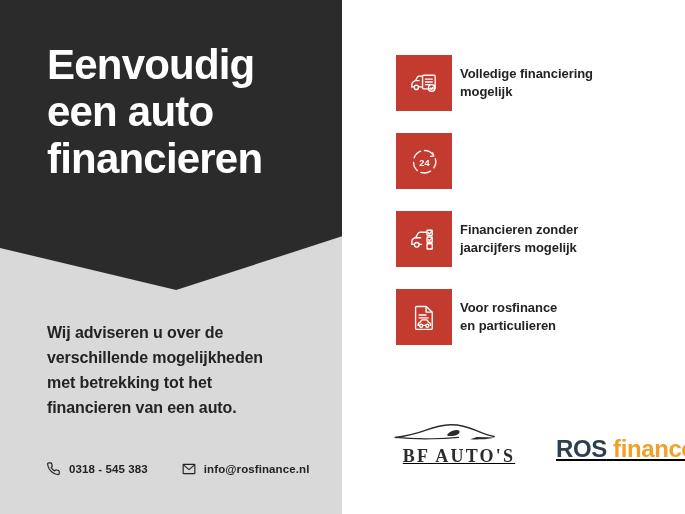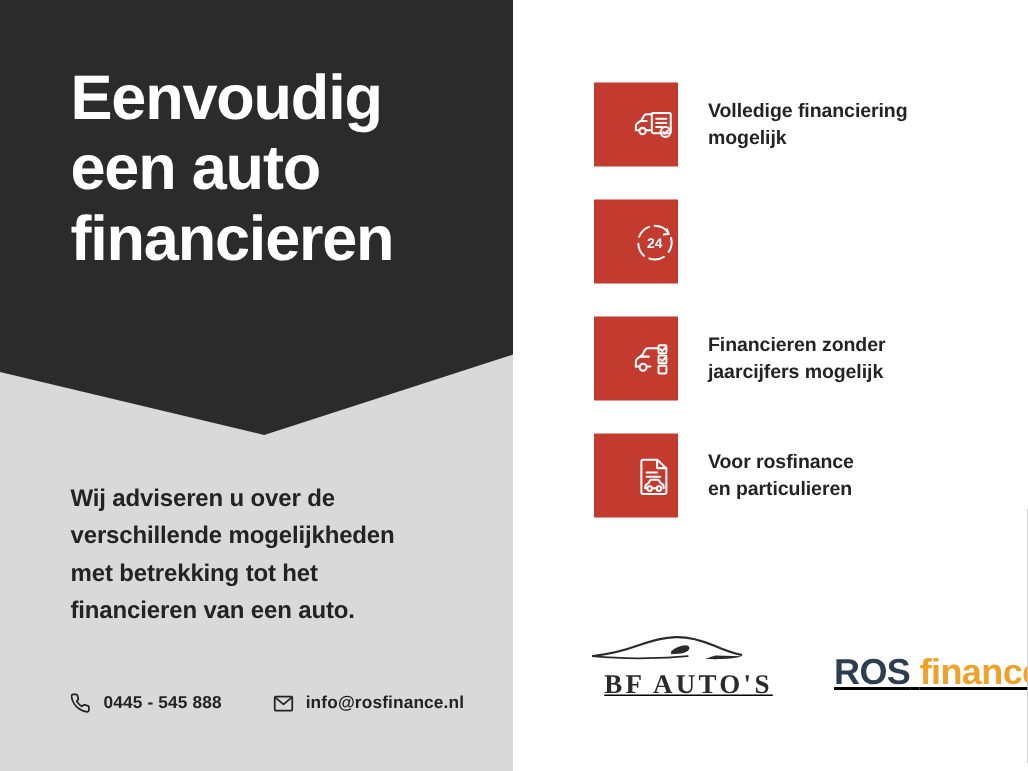--- a/index.html
+++ b/index.html
@@ -114,30 +114,30 @@
     height: 56px;
     margin-bottom: 22px;
   }
   .feature-tile {
     width: 56px;
     height: 56px;
     flex: 0 0 auto;
     background: #c33a2e;
     display: flex;
     align-items: center;
-    justify-content: flex-end;
+    justify-content: center;
   }
   .feature-tile svg {
     display: block;
     width: 31px;
     height: 31px;
     color: #ffffff;
   }
   .feature-label {
-    margin-left: 20px;
+    margin-left: 8px;
     font-size: 13px;
     line-height: 18px;
     font-weight: bold;
     color: #232323;
     letter-spacing: -0.05px;
     white-space: pre-line;
   }
 
   #partners {
     position: absolute;
@@ -209,21 +209,21 @@
 financieren van een auto.</div>
 
     <div id="contact-row">
 
       <div class="contact-item">
         <span class="ci-icon">
           <svg viewBox="0 0 24 24" fill="none" stroke="currentColor" stroke-width="2" stroke-linecap="round" stroke-linejoin="round">
             <path d="M21 16.5v3a2 2 0 0 1-2.2 2 19.8 19.8 0 0 1-8.6-3.1 19.5 19.5 0 0 1-6-6A19.8 19.8 0 0 1 1.1 3.7 2 2 0 0 1 3.1 1.5h3a2 2 0 0 1 2 1.7c.1 1 .4 1.9.7 2.8a2 2 0 0 1-.5 2.1L7.1 9.3a16 16 0 0 0 6 6l1.2-1.2a2 2 0 0 1 2.1-.5c.9.3 1.8.6 2.8.7a2 2 0 0 1 1.8 2.2z"></path>
           </svg>
         </span>
-        <span class="ci-text">0445 - 545 888</span>
+        <span class="ci-text">0318 - 545 383</span>
       </div>
 
       <div class="contact-item">
         <span class="ci-icon">
           <svg viewBox="0 0 24 24" fill="none" stroke="currentColor" stroke-width="2" stroke-linecap="round" stroke-linejoin="round">
             <rect x="2" y="4" width="20" height="16" rx="1"></rect>
             <path d="M2.5 5l9.5 8 9.5-8"></path>
           </svg>
         </span>
         <span class="ci-text">info@rosfinance.nl</span>

